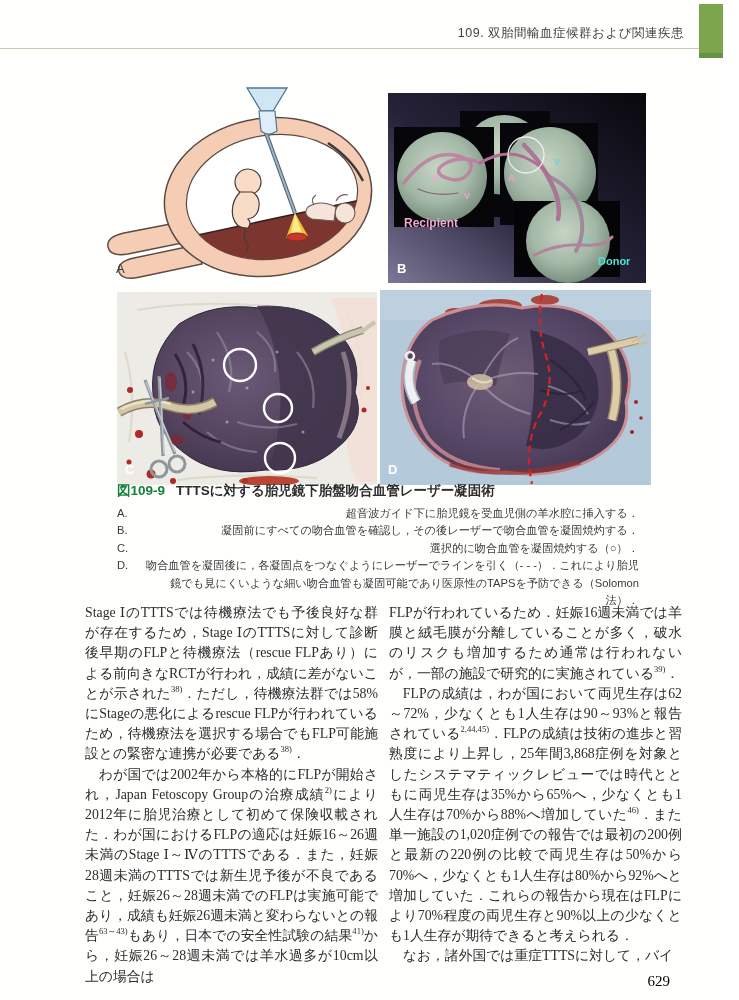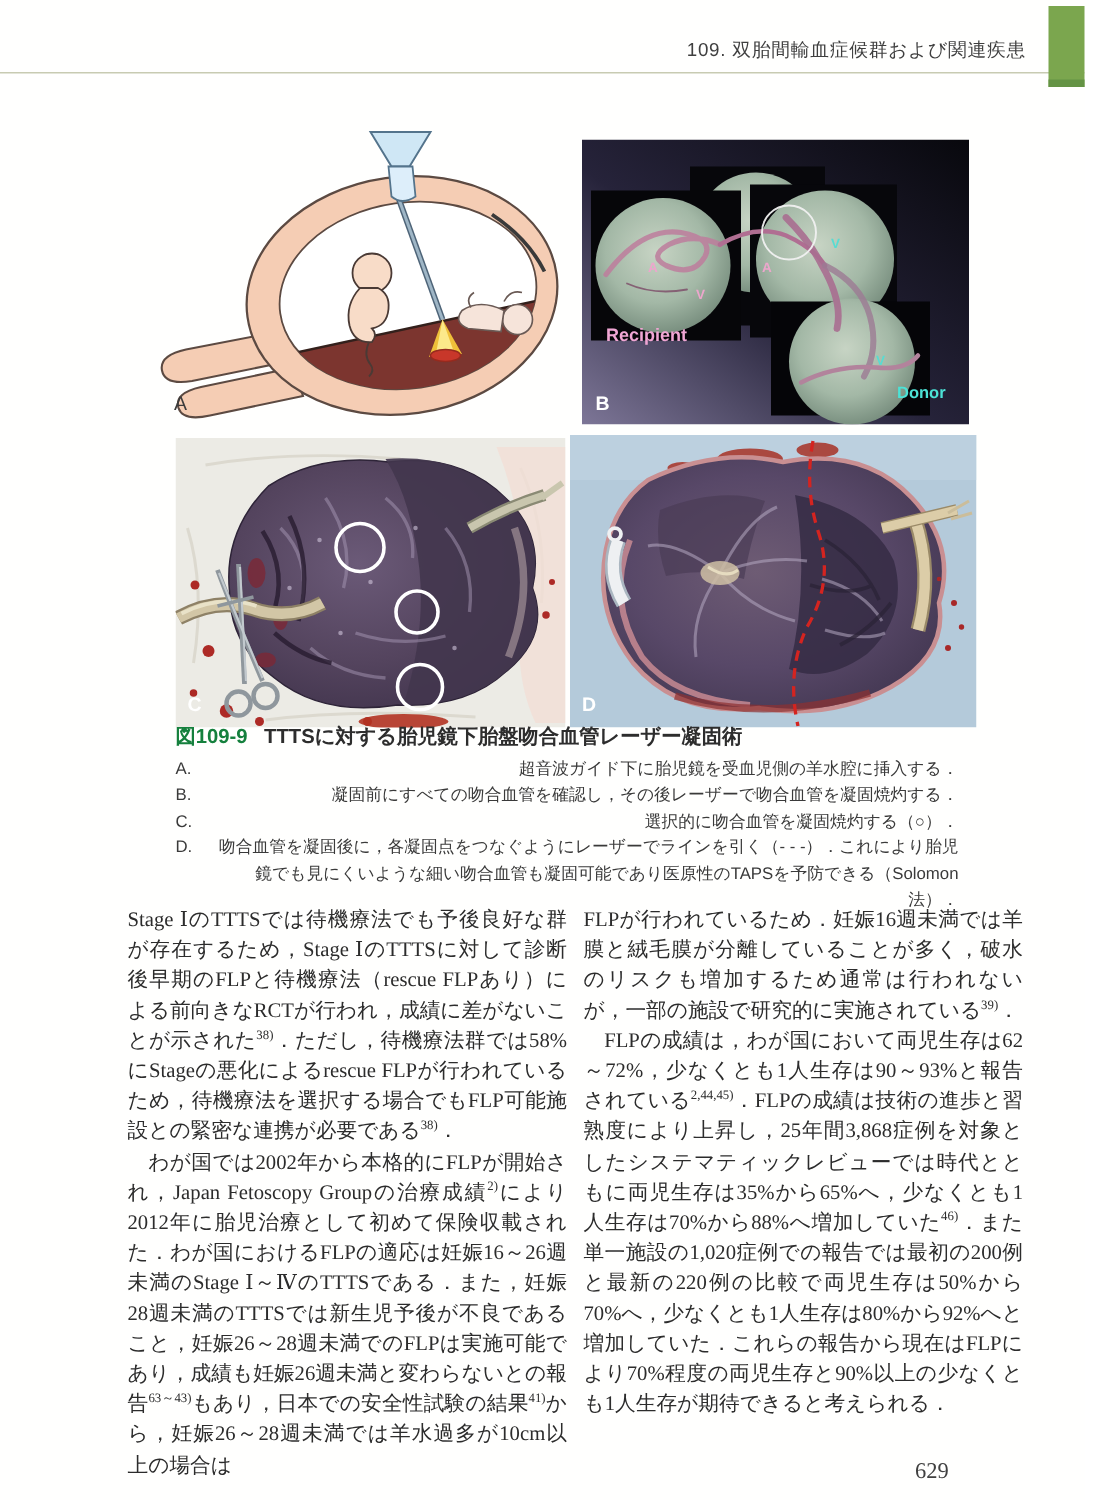--- a/index.html
+++ b/index.html
@@ -33,22 +33,22 @@
   .cap-text{flex:1;text-align:right;}
   
   .col{position:absolute;top:603px;width:293px;text-align:justify;color:#2c2c2c;
        font-family:"Liberation Serif","DejaVu Serif",serif;
        font-size:13.8px;line-height:20.2px;}
   .col-left{left:85px;}
   .col-right{left:389px;}
   .col p{margin:0;}
   .col p.ind{text-indent:1em;}
   sup{font-size:0.62em;line-height:0;}
-  .pageno{position:absolute;left:610px;top:973px;width:60px;text-align:left;
-       font-family:"Liberation Serif","DejaVu Serif",serif;font-size:15px;color:#404040;}
+  .pageno{position:absolute;left:610px;top:973px;width:60px;text-align:right;
+       font-family:"Liberation Serif","DejaVu Serif",serif;font-size:15px;color:#000000;}
 </style>
 </head>
 <body>
 
 <div class="page">
 
   <div class="chapter-title">109. 双胎間輸血症候群および関連疾患</div>
   <div class="header-rule"></div>
   <div class="header-accent"></div>
 
@@ -302,16 +302,17 @@
     </div>
   </div>
 
   <div class="col col-left">
     <p><span>Stage ⅠのTTTSでは待機療法でも予後良好な群が存在するため，Stage ⅠのTTTSに対して診断後早期のFLPと待機療法（rescue FLPあり）による前向きなRCTが行われ，成績に差がないことが示された</span><sup>38)</sup><span>．ただし，待機療法群では58%にStageの悪化によるrescue FLPが行われているため，待機療法を選択する場合でもFLP可能施設との緊密な連携が必要である</span><sup>38)</sup><span>．</span></p>
     <p class="ind"><span>わが国では2002年から本格的にFLPが開始され，Japan Fetoscopy Groupの治療成績</span><sup>2)</sup><span>により2012年に胎児治療として初めて保険収載された．わが国におけるFLPの適応は妊娠16～26週未満のStage Ⅰ～ⅣのTTTSである．また，妊娠28週未満のTTTSでは新生児予後が不良であること，妊娠26～28週未満でのFLPは実施可能であり，成績も妊娠26週未満と変わらないとの報告</span><sup>63～43)</sup><span>もあり，日本での安全性試験の結果</span><sup>41)</sup><span>から，妊娠26～28週未満では羊水過多が10cm以上の場合は</span></p>
   </div>
   <div class="col col-right">
     <p><span>FLPが行われているため．妊娠16週未満では羊膜と絨毛膜が分離していることが多く，破水のリスクも増加するため通常は行われないが，一部の施設で研究的に実施されている</span><sup>39)</sup><span>．</span></p>
     <p class="ind"><span>FLPの成績は，わが国において両児生存は62～72%，少なくとも1人生存は90～93%と報告されている</span><sup>2,44,45)</sup><span>．FLPの成績は技術の進歩と習熟度により上昇し，25年間3,868症例を対象としたシステマティックレビューでは時代とともに両児生存は35%から65%へ，少なくとも1人生存は70%から88%へ増加していた</span><sup>46)</sup><span>．また単一施設の1,020症例での報告では最初の200例と最新の220例の比較で両児生存は50%から70%へ，少なくとも1人生存は80%から92%へと増加していた．これらの報告から現在はFLPにより70%程度の両児生存と90%以上の少なくとも1人生存が期待できると考えられる．</span></p>
+    <p class="ind"><span>なお，諸外国では重症TTTSに対して，バイ</span></p>
   </div>
 
   <div class="pageno">629</div>
 </div>
 
 </body></html>

